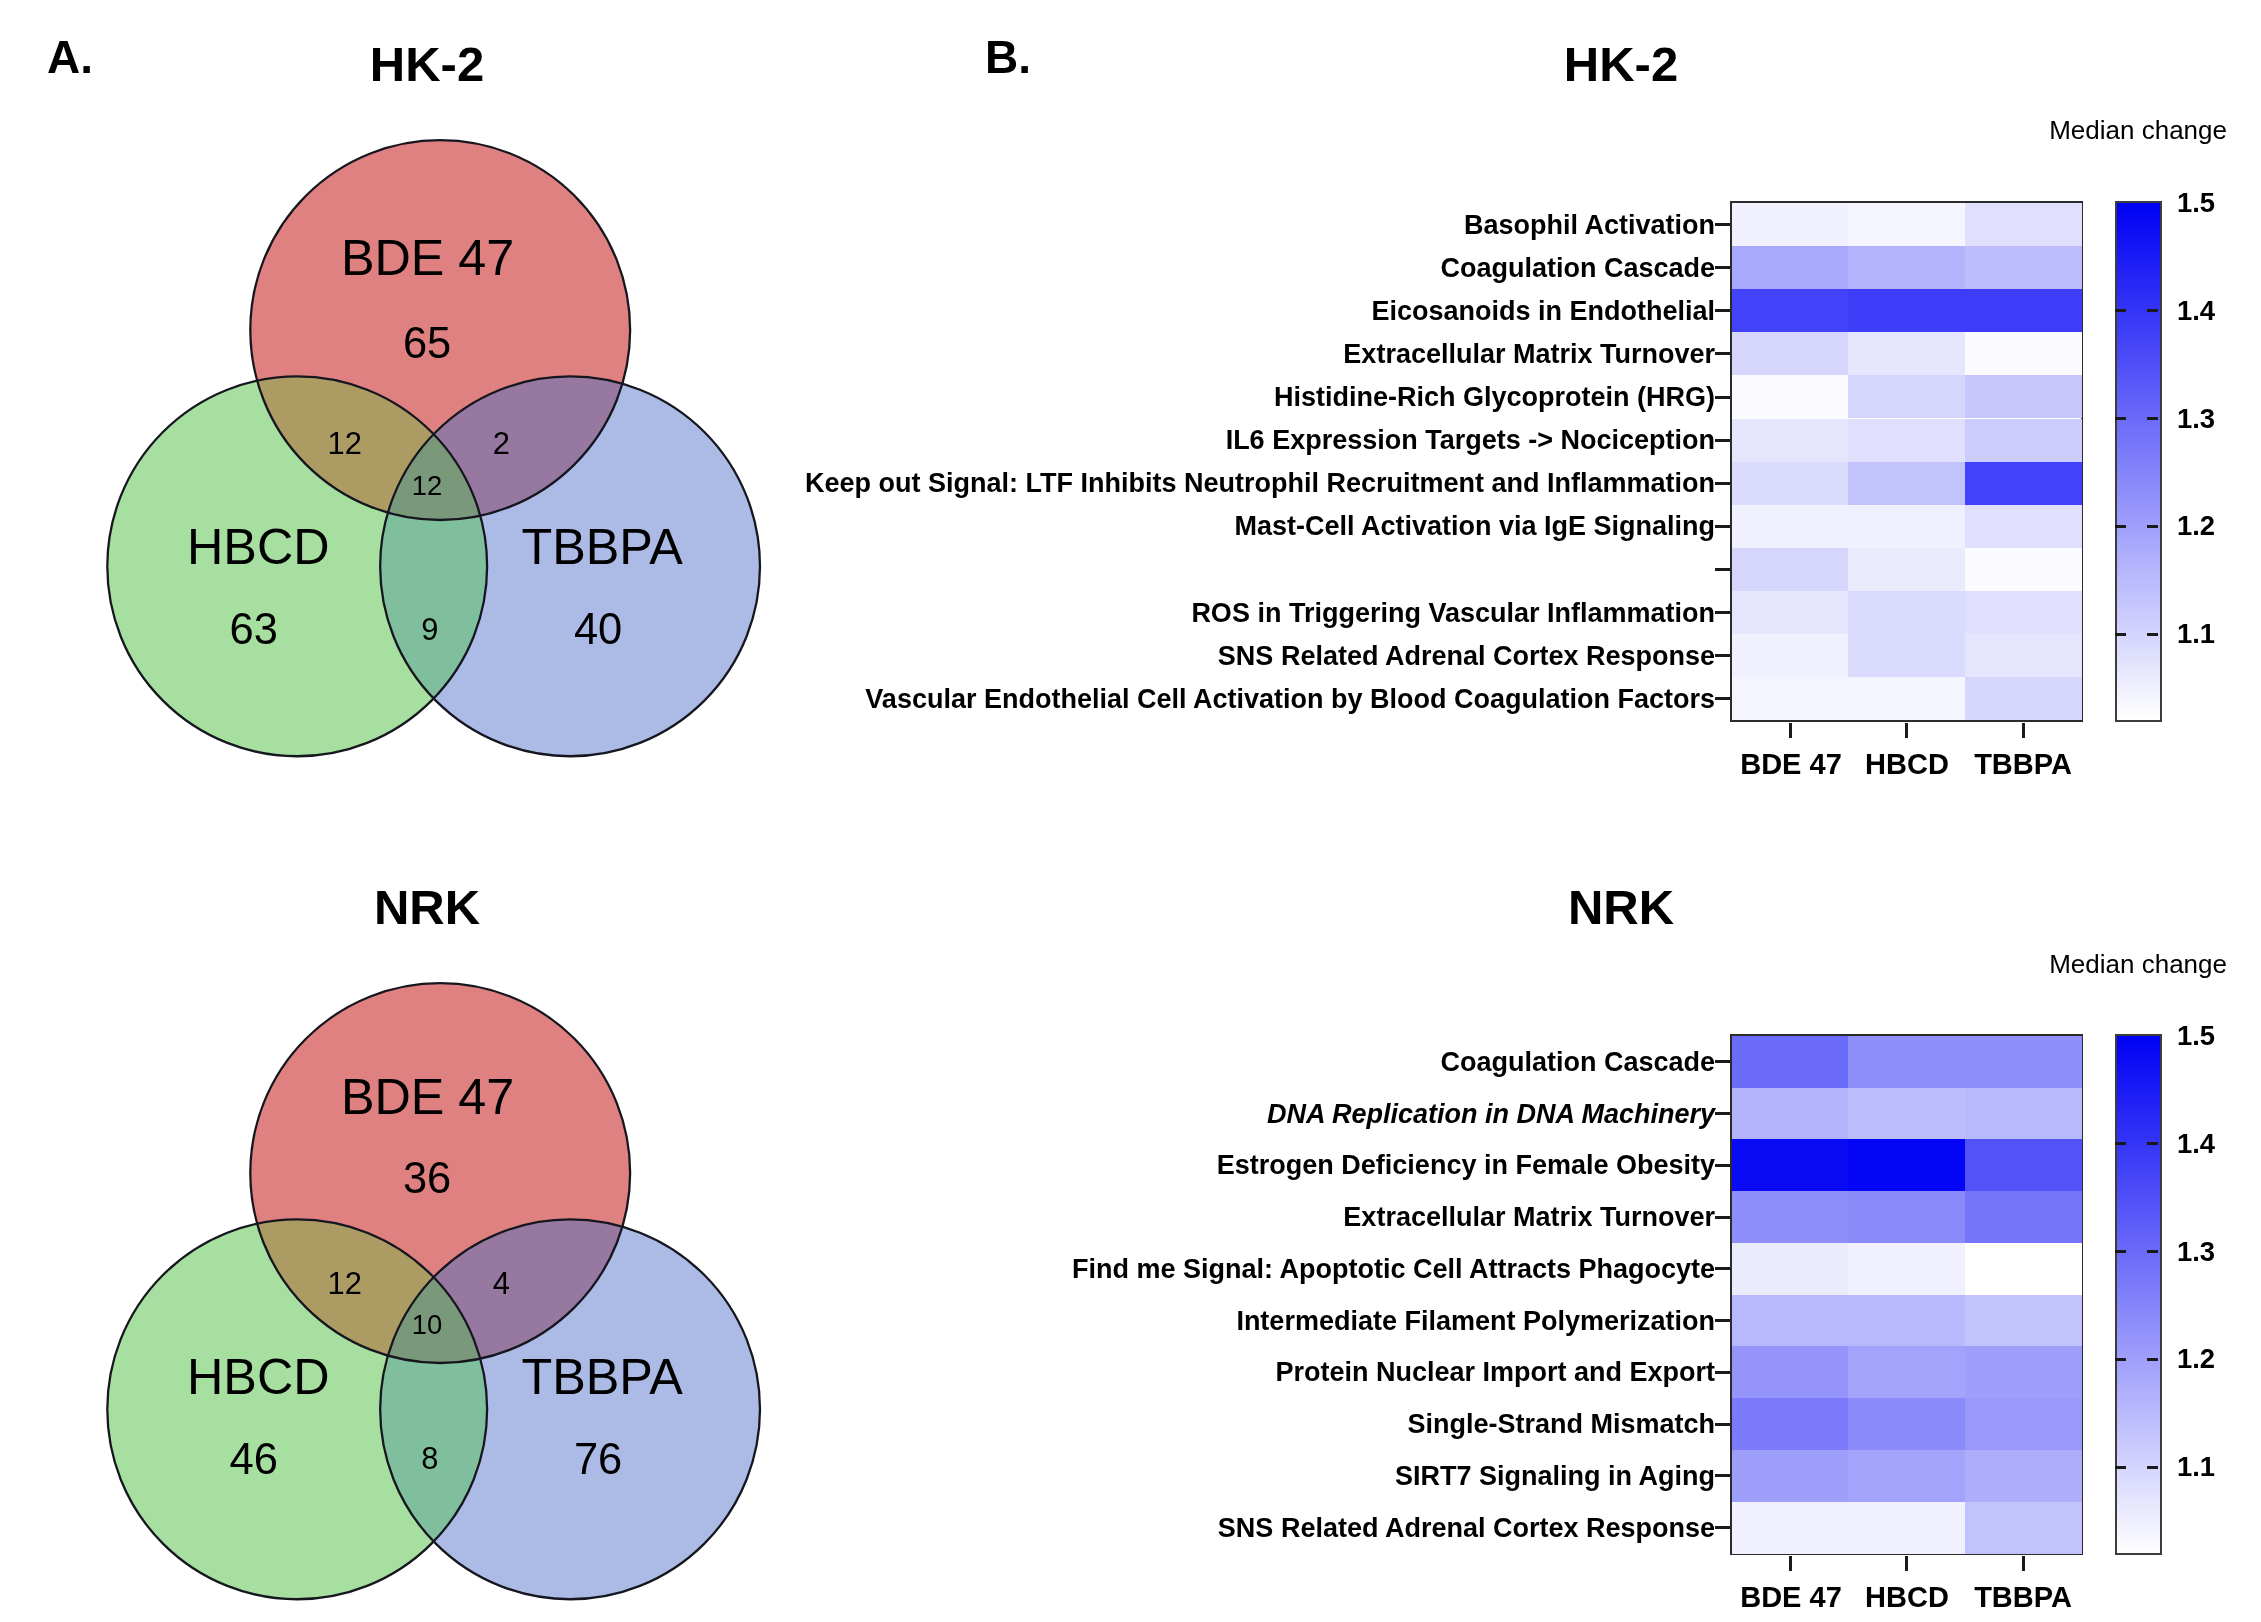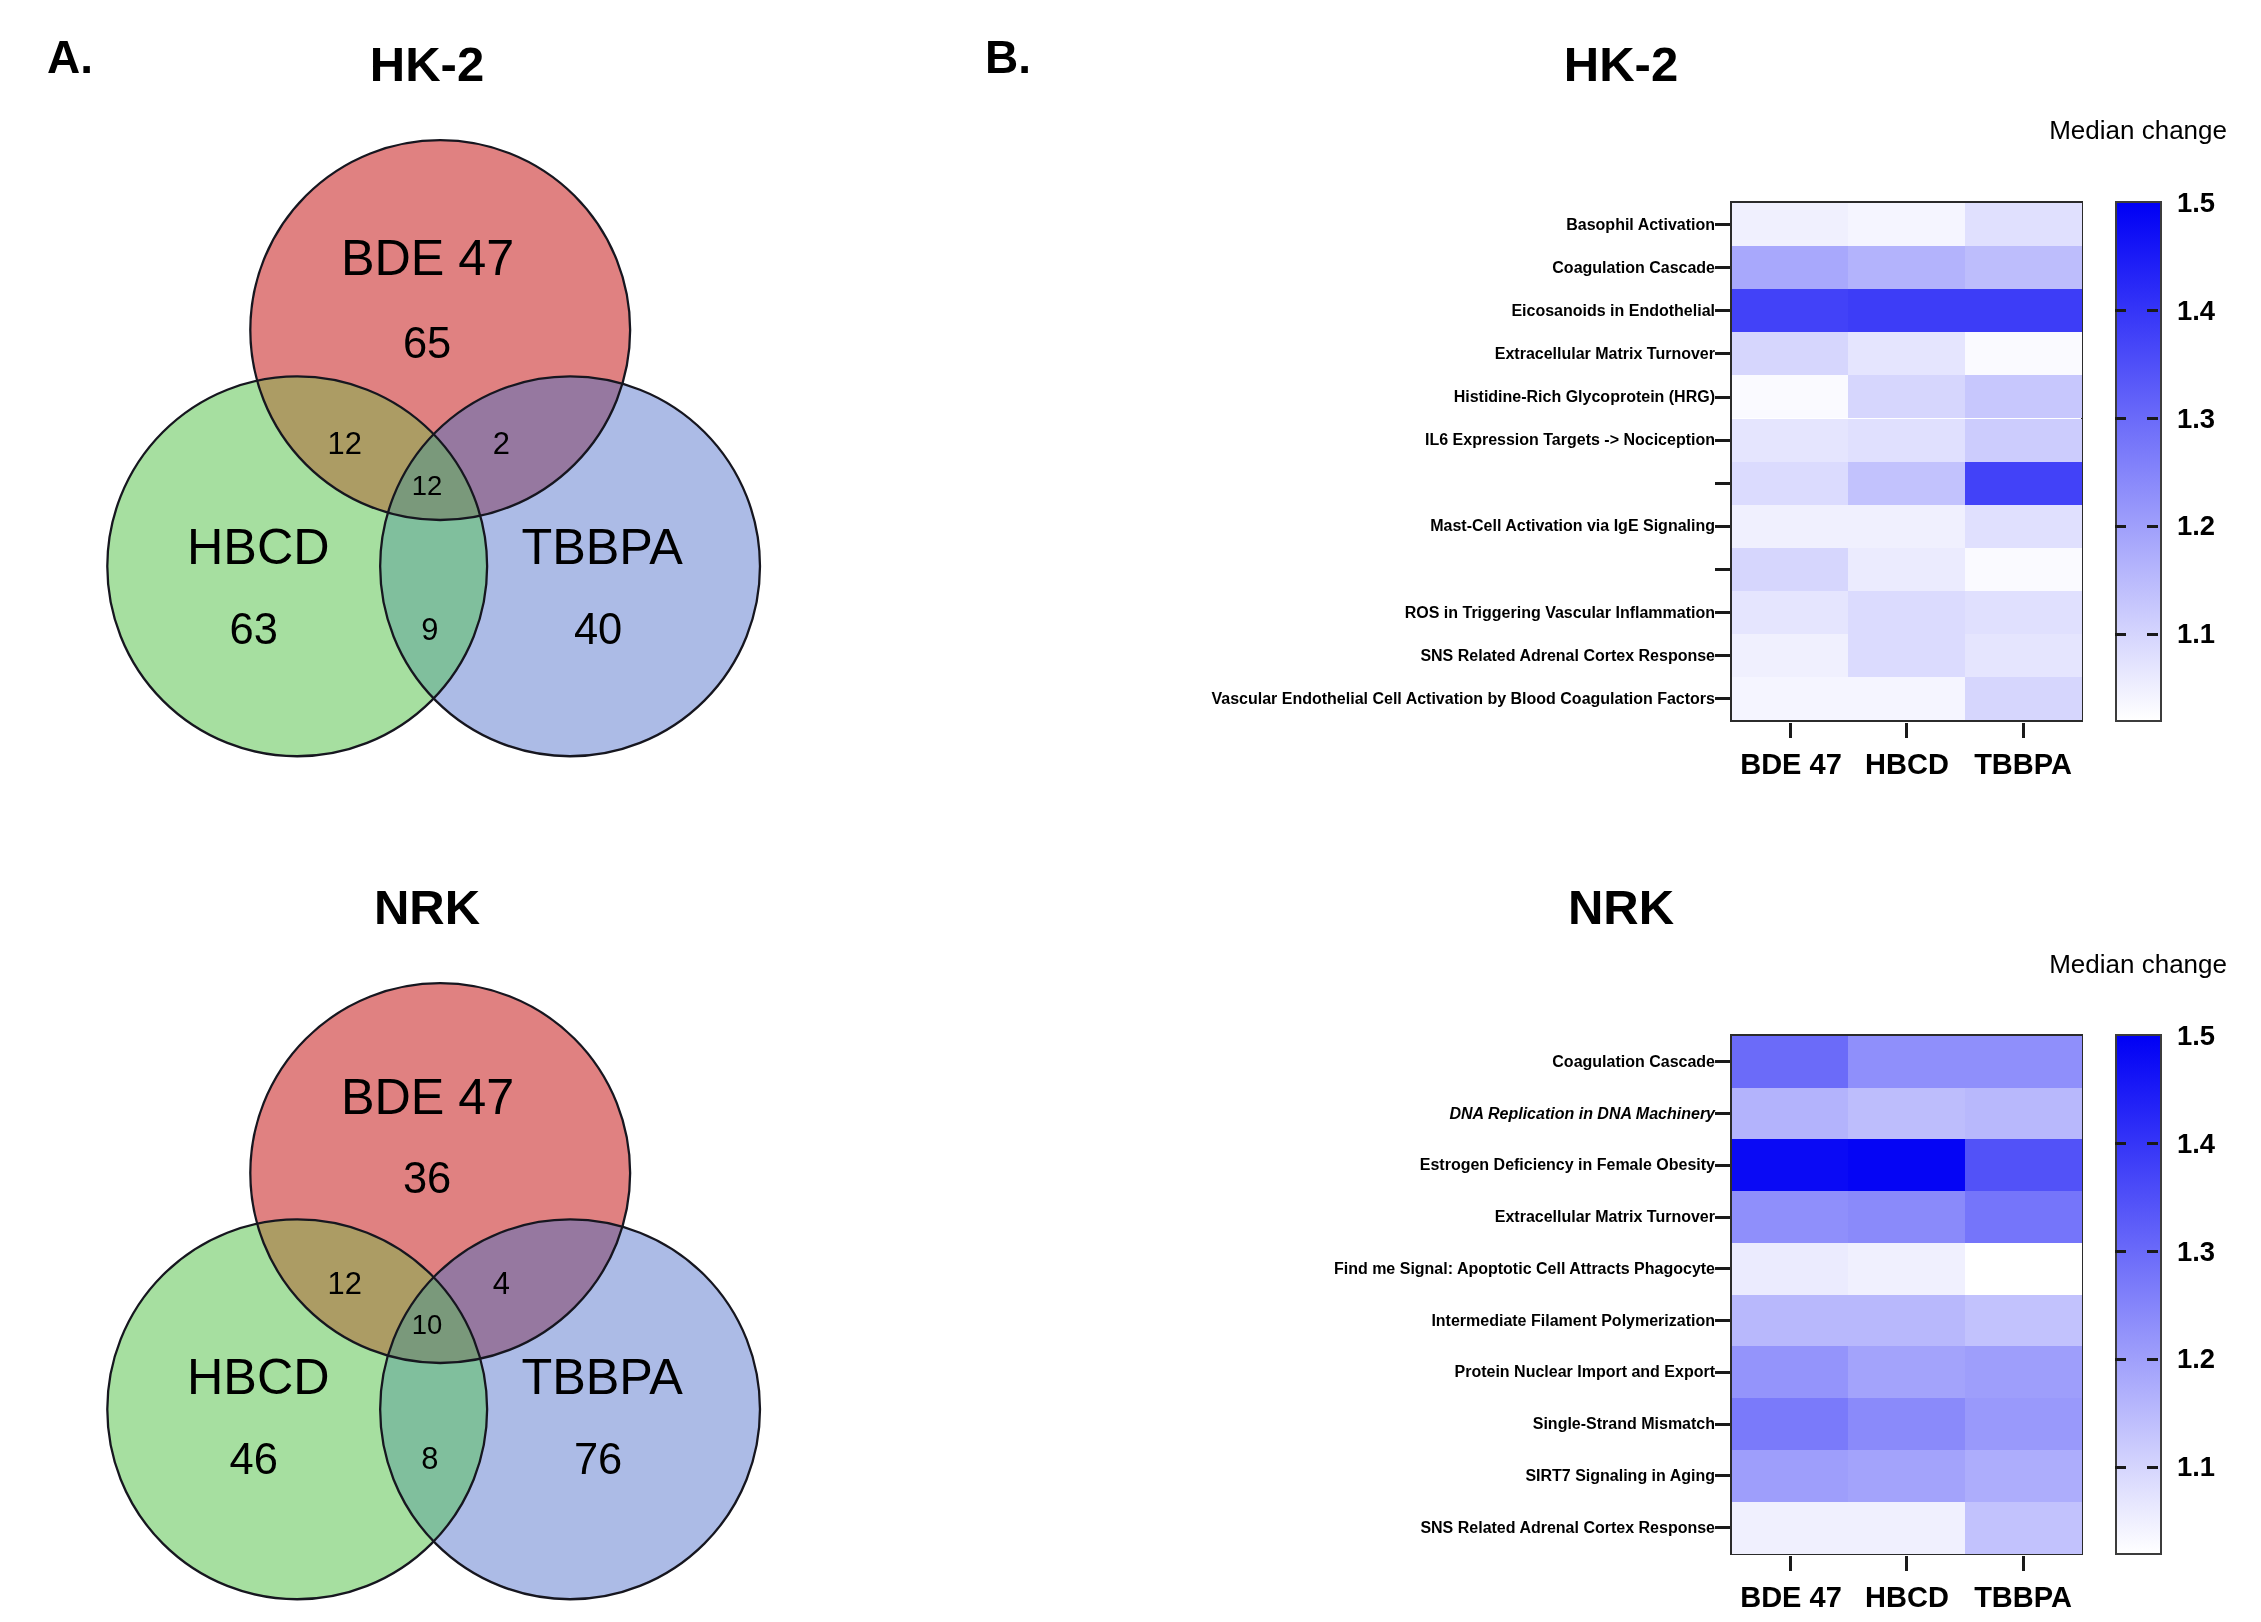--- a/index.html
+++ b/index.html
@@ -8,21 +8,21 @@
   .panel-label{position:absolute;font-size:46px;font-weight:bold;line-height:1;}
   .fig-title{position:absolute;font-size:49px;font-weight:bold;line-height:1;transform:translateX(-50%);white-space:nowrap;}
   .venn-svg{position:absolute;}
   .venn-svg text{font-family:"Liberation Sans",sans-serif;fill:#000;text-anchor:middle;}
   .vset{font-size:88px;}
   .vbig{font-size:76px;}
   .vpair{font-size:54px;}
   .vcenter{font-size:48px;}
   .hm{position:absolute;border:2.3px solid #2b2b2b;background:#fff;}
   .hm-cell{position:absolute;}
-  .row-label{position:absolute;font-size:16px;font-weight:bold;white-space:nowrap;transform:translateY(-50%);text-align:right;}
+  .row-label{position:absolute;font-size:27px;font-weight:bold;white-space:nowrap;transform:translateY(-50%);text-align:right;}
   .xtick-label{position:absolute;font-size:29px;font-weight:bold;white-space:nowrap;transform:translateX(-50%);}
   .tick{position:absolute;background:#1a1a1a;}
   .cbar{position:absolute;border:2.3px solid #3c3c3c;}
   .cbar-tick-label{position:absolute;font-size:27.4px;font-weight:bold;transform:translateY(-50%);}
   .cbar-title{position:absolute;font-size:26px;white-space:nowrap;text-align:right;}
 </style>
 </head>
 <body>
 
 <div id="canvas">
@@ -198,20 +198,21 @@
     <div class="row-label" style="right: 546px; top: 268px;">Coagulation Cascade</div>
     <div class="tick" style="left: 1715px; top: 266px; width: 15px; height: 2.9px;"></div>
     <div class="row-label" style="right: 546px; top: 311px;">Eicosanoids in Endothelial</div>
     <div class="tick" style="left: 1715px; top: 309px; width: 15px; height: 2.9px;"></div>
     <div class="row-label" style="right: 546px; top: 354px;">Extracellular Matrix Turnover</div>
     <div class="tick" style="left: 1715px; top: 352px; width: 15px; height: 2.9px;"></div>
     <div class="row-label" style="right: 546px; top: 397px;">Histidine-Rich Glycoprotein (HRG)</div>
     <div class="tick" style="left: 1715px; top: 396px; width: 15px; height: 2.9px;"></div>
     <div class="row-label" style="right: 546px; top: 440px;">IL6 Expression Targets -&gt; Nociception</div>
     <div class="tick" style="left: 1715px; top: 439px; width: 15px; height: 2.9px;"></div>
+    <div class="row-label" style="right: 546px; top: 483px;">Keep out Signal: LTF Inhibits Neutrophil Recruitment and Inflammation</div>
     <div class="tick" style="left: 1715px; top: 482px; width: 15px; height: 2.9px;"></div>
     <div class="row-label" style="right: 546px; top: 526px;">Mast-Cell Activation via IgE Signaling</div>
     <div class="tick" style="left: 1715px; top: 525px; width: 15px; height: 2.9px;"></div>
     <div class="tick" style="left: 1715px; top: 568px; width: 15px; height: 2.9px;"></div>
     <div class="row-label" style="right: 546px; top: 613px;">ROS in Triggering Vascular Inflammation</div>
     <div class="tick" style="left: 1715px; top: 611px; width: 15px; height: 2.9px;"></div>
     <div class="row-label" style="right: 546px; top: 656px;">SNS Related Adrenal Cortex Response</div>
     <div class="tick" style="left: 1715px; top: 654px; width: 15px; height: 2.9px;"></div>
     <div class="row-label" style="right: 546px; top: 699px;">Vascular Endothelial Cell Activation by Blood Coagulation Factors</div>
     <div class="tick" style="left: 1715px; top: 697px; width: 15px; height: 2.9px;"></div>

